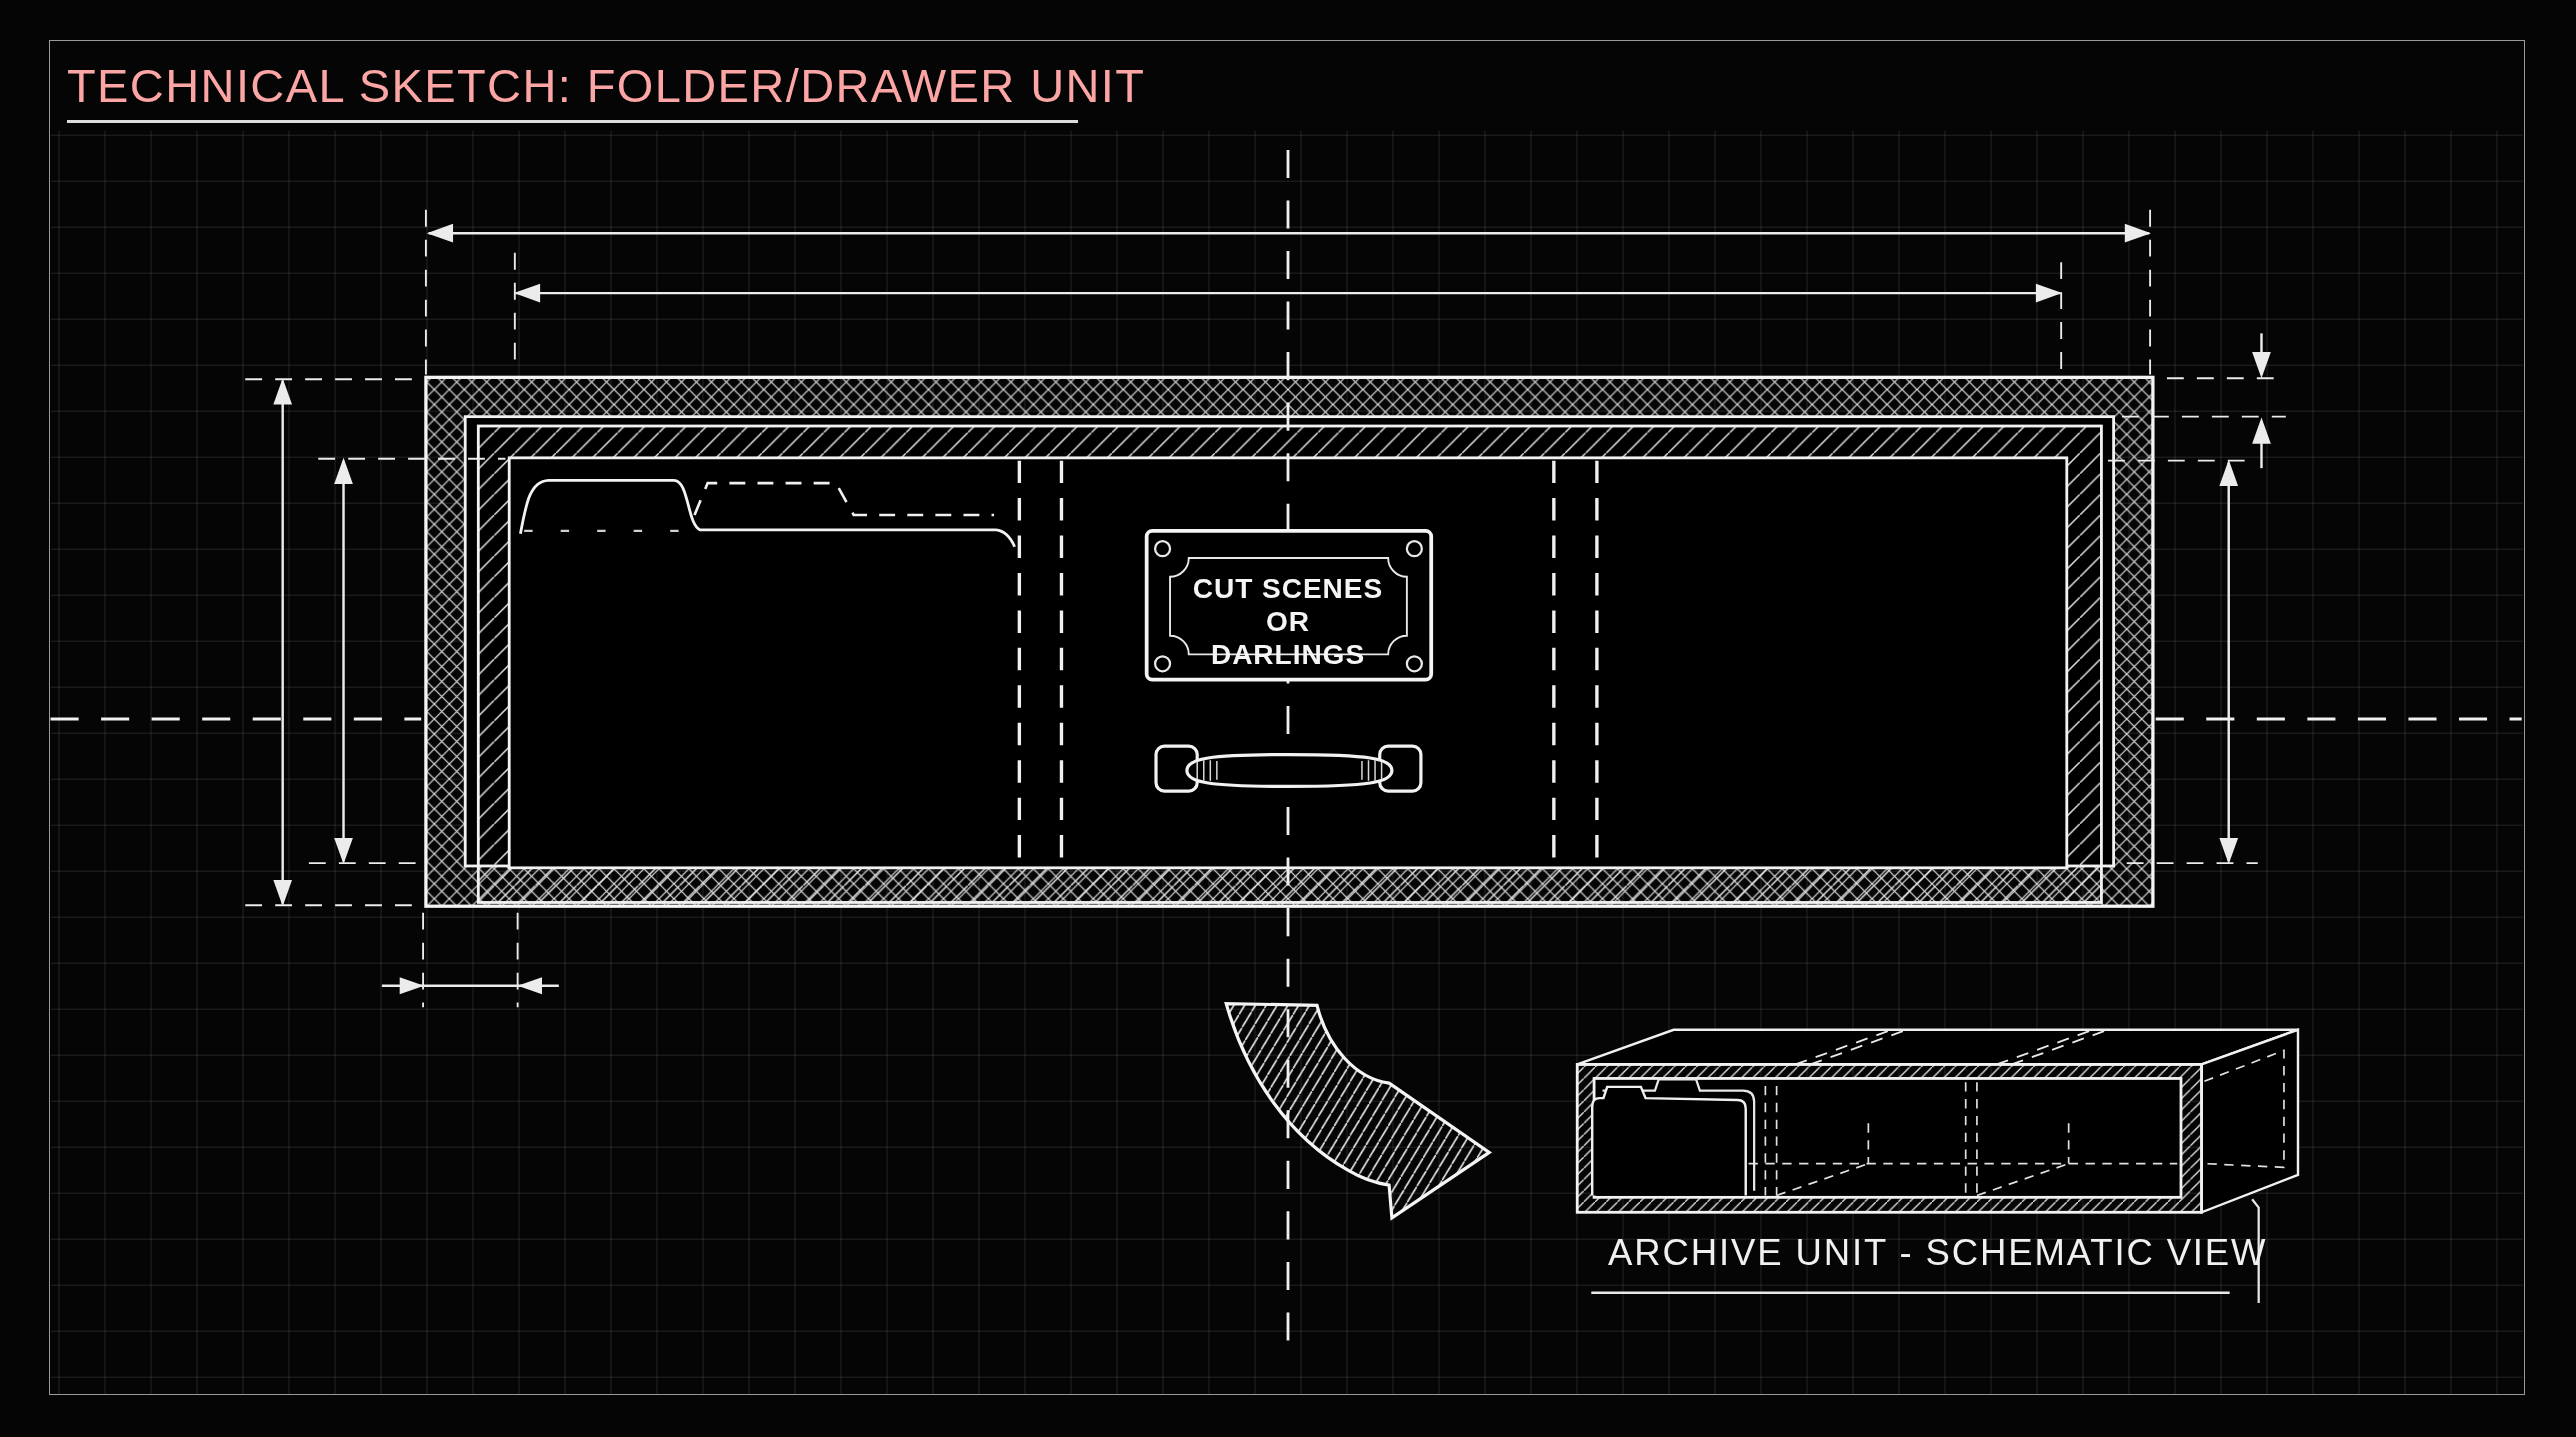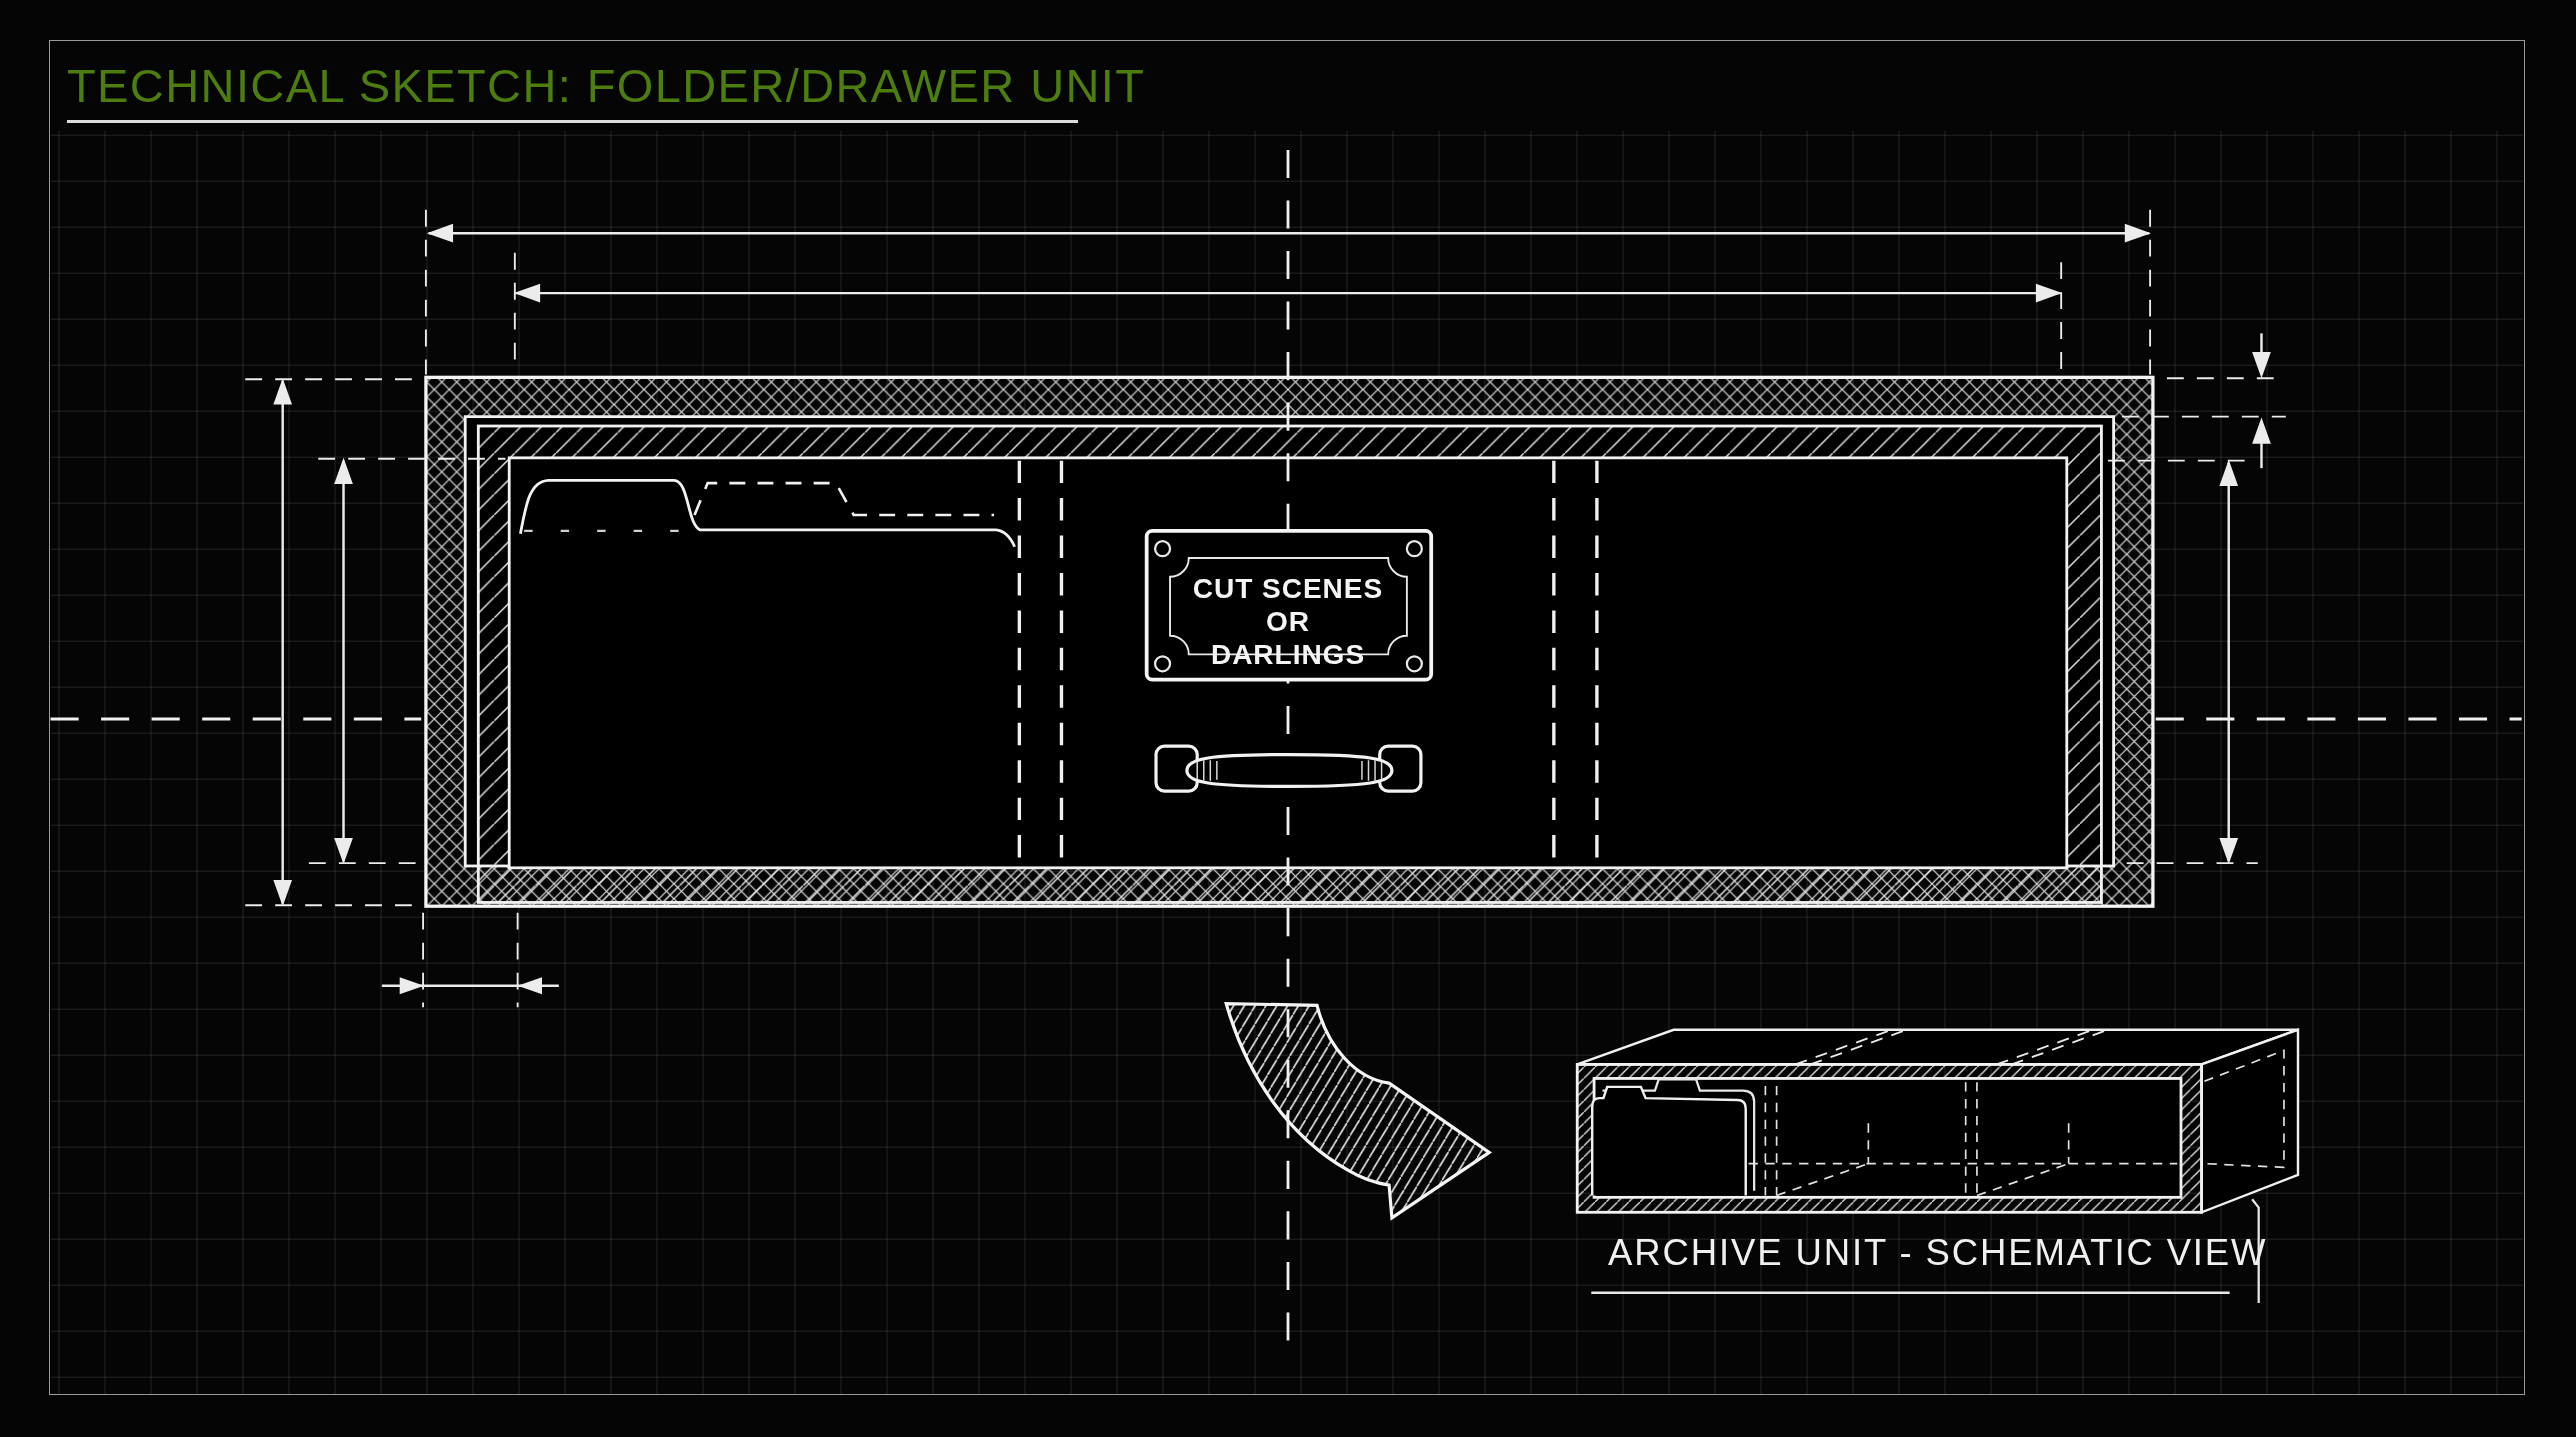--- a/index.html
+++ b/index.html
@@ -6,21 +6,21 @@
   #canvas{position:relative;width:2576px;height:1438px;background:#050505;overflow:hidden;
           font-family:"Liberation Sans",sans-serif;}
   #page-border{position:absolute;left:49px;top:40px;width:2476px;height:1355px;
                border:1.9px solid #9a9a9a;box-sizing:border-box;}
   #grid{position:absolute;left:51px;top:131px;width:2472px;height:1263px;
         background-image:
           repeating-linear-gradient(to right, rgba(255,255,255,0.12) 0px, rgba(255,255,255,0.12) 1.4px, transparent 1.4px, transparent 46px),
           repeating-linear-gradient(to bottom, rgba(255,255,255,0.12) 0px, rgba(255,255,255,0.12) 1.4px, transparent 1.4px, transparent 46px);
         background-position:7.5px 3.7px;}
   #title{position:absolute;left:67px;top:58px;font-size:47px;font-weight:500;
-         letter-spacing:1.4px;color:#4d7c0f;white-space:nowrap;}
+         letter-spacing:1.4px;color:#fca5a5;white-space:nowrap;}
   #title-underline{position:absolute;left:67px;top:120px;width:1011px;height:2.8px;background:#dcdcdc;}
   #drawing{position:absolute;left:0;top:0;}
   svg text{font-family:"Liberation Sans",sans-serif;}
 </style>
 </head>
 <body>
 
 <div id="canvas">
 
   <div id="grid"></div>

